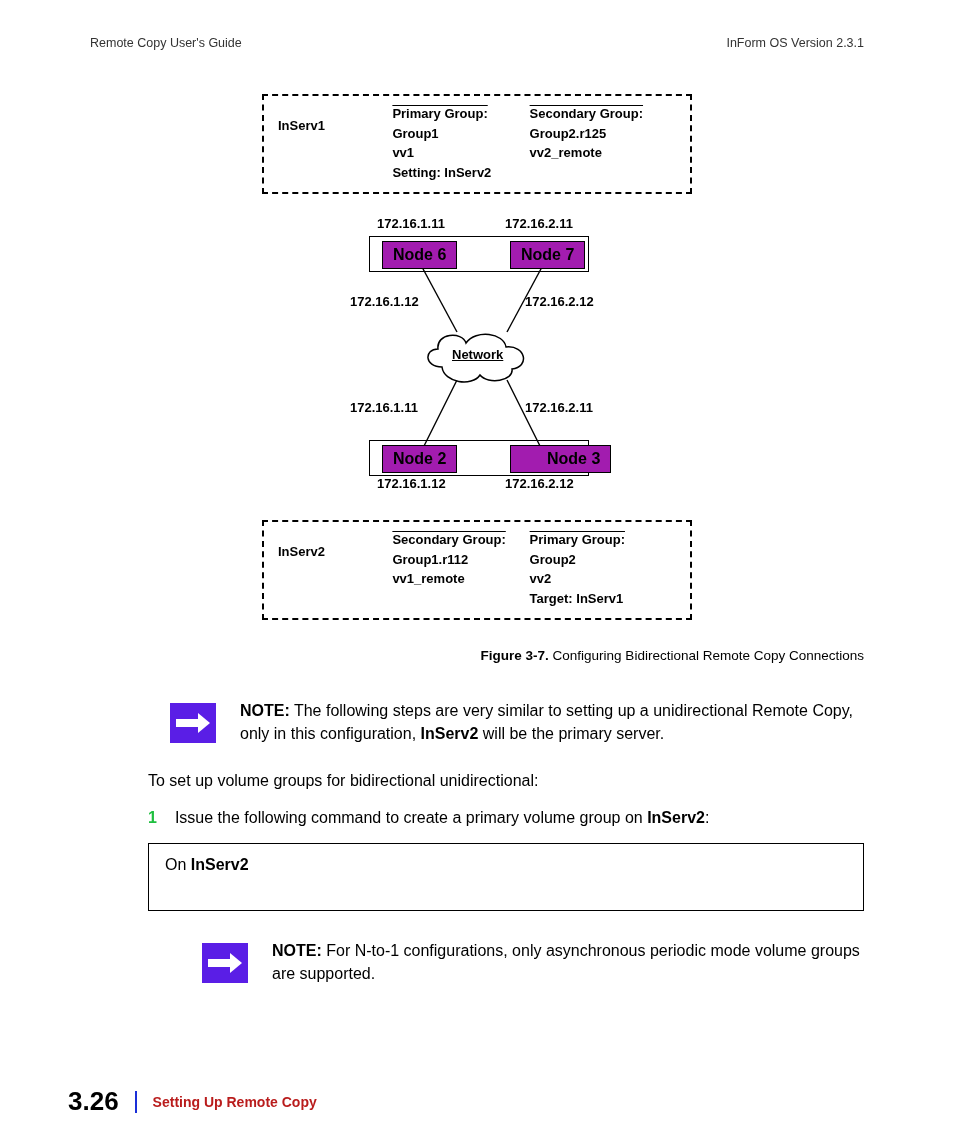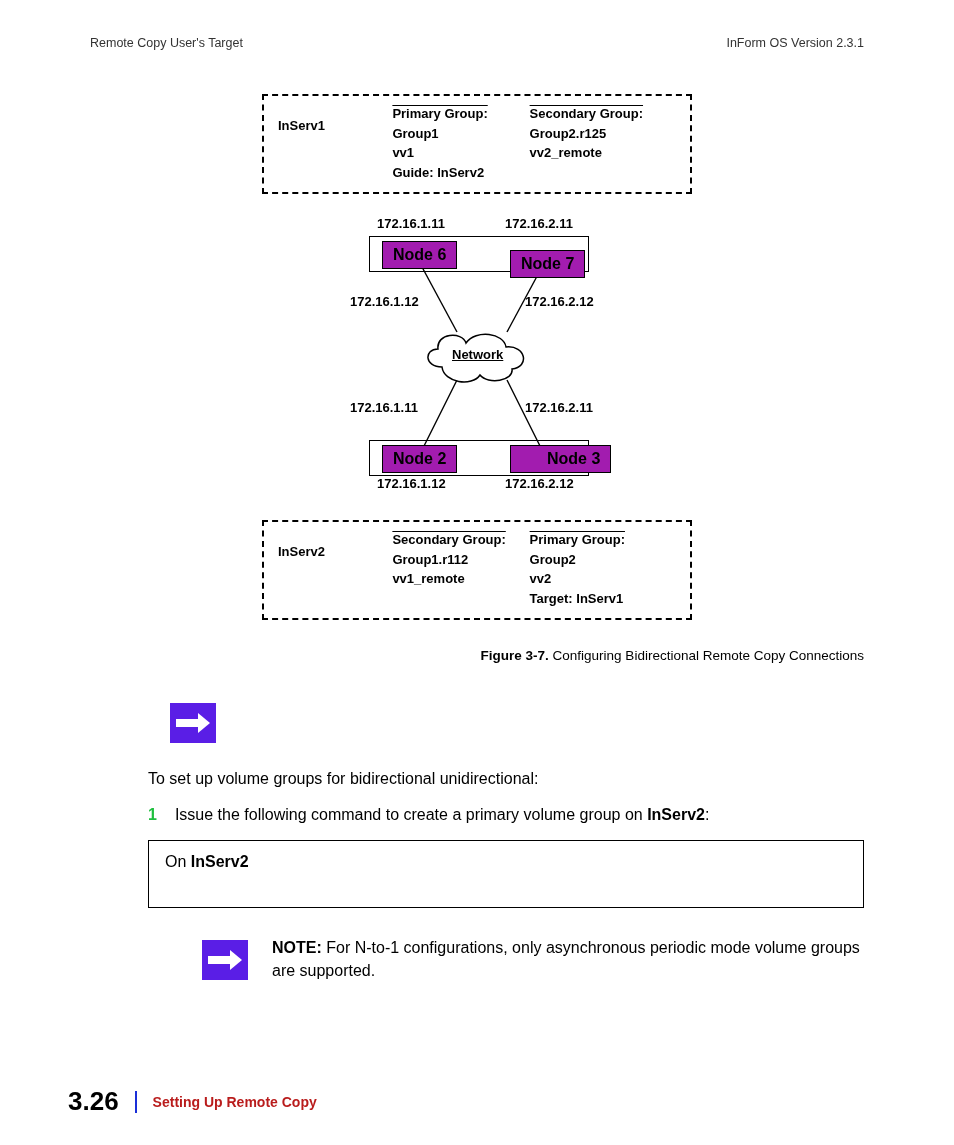--- a/index.html
+++ b/index.html
@@ -132,34 +132,34 @@
   .footer .pnum { font-size: 26px; font-weight: 700; margin-left: 20px; }
   .footer .divider { width: 2px; height: 22px; background: #1a2fd8; }
   .footer .sect { color: #b91c1c; font-weight: 700; }
 </style>
 </head>
 <body>
 
 <div class="page">
 
   <div class="hdr">
-    <div>Remote Copy User's Target</div>
+    <div>Remote Copy User's Guide</div>
     <div>InForm OS Version 2.3.1</div>
   </div>
 
   <div class="diagram-wrap">
 
     <div class="dashbox">
       <div class="row">
         <div class="col db-label">InServ1</div>
         <div class="col db-mid">
           <span class="db-title">Primary Group:</span>
           <span class="db-line">Group1</span>
           <span class="db-line">vv1</span>
-          <span class="db-line">Guide: InServ2</span>
+          <span class="db-line">Setting: InServ2</span>
         </div>
         <div class="col db-right">
           <span class="db-title">Secondary Group:</span>
           <span class="db-line">Group2.r125</span>
           <span class="db-line">vv2_remote</span>
         </div>
       </div>
     </div>
 
     <div class="middle" style="position:relative;">
@@ -173,21 +173,21 @@
 
         <g transform="translate(160,115)">
           <path d="M20 40 C2 40 2 22 16 22 C14 6 40 4 44 16 C54 2 82 6 84 20 C104 18 108 40 90 42 C92 54 66 58 58 48 C50 60 22 56 20 40 Z" fill="#fff" stroke="#000" stroke-width="1.5"></path>
         </g>
       </svg>
 
       <div class="pairframe" style="left:107px; top:24px; width:218px; height:34px;"></div>
       <div class="iplabel" style="left:115px; top:4px;">172.16.1.11</div>
       <div class="iplabel" style="left:243px; top:4px;">172.16.2.11</div>
       <div class="nodebox" style="left:120px; top:29px;">Node 6</div>
-      <div class="nodebox" style="left:248px; top:38px;">Node 7</div>
+      <div class="nodebox" style="left:248px; top:29px;">Node 7</div>
       <div class="iplabel" style="left:88px;  top:82px;">172.16.1.12</div>
       <div class="iplabel" style="left:263px; top:82px;">172.16.2.12</div>
 
       <div class="cloud-text" style="left:190px; top:135px;text-decoration:underline;">Network</div>
 
       <div class="iplabel" style="left:88px;  top:188px;">172.16.1.11</div>
       <div class="iplabel" style="left:263px; top:188px;">172.16.2.11</div>
 
       <div class="pairframe" style="left:107px; top:228px; width:218px; height:34px;"></div>
       <div class="nodebox" style="left:120px; top:233px;">Node 2</div>
@@ -219,20 +219,23 @@
     <span>Configuring Bidirectional Remote Copy Connections</span>
   </div>
 
   <div class="note-row" style="margin-left:80px;">
     <div class="note-icon">
       <svg width="46" height="40" viewBox="0 0 46 40">
         <rect x="6" y="16" width="22" height="8" fill="#fff"></rect>
         <polygon points="28,10 40,20 28,30" fill="#fff"></polygon>
       </svg>
     </div>
+    <div class="note-text">
+      <b>NOTE:</b><span> The following steps are very similar to setting up a unidirectional Remote Copy, only in this configuration, </span><b>InServ2</b><span> will be the primary server.</span>
+    </div>
   </div>
 
   <div class="bodytext">To set up volume groups for bidirectional unidirectional:</div>
 
   <div class="numlist">
     <span class="num">1</span>
     <span>
       <span>Issue the following command to create a primary volume group on </span><b>InServ2</b><span>:</span>
     </span>
   </div>

